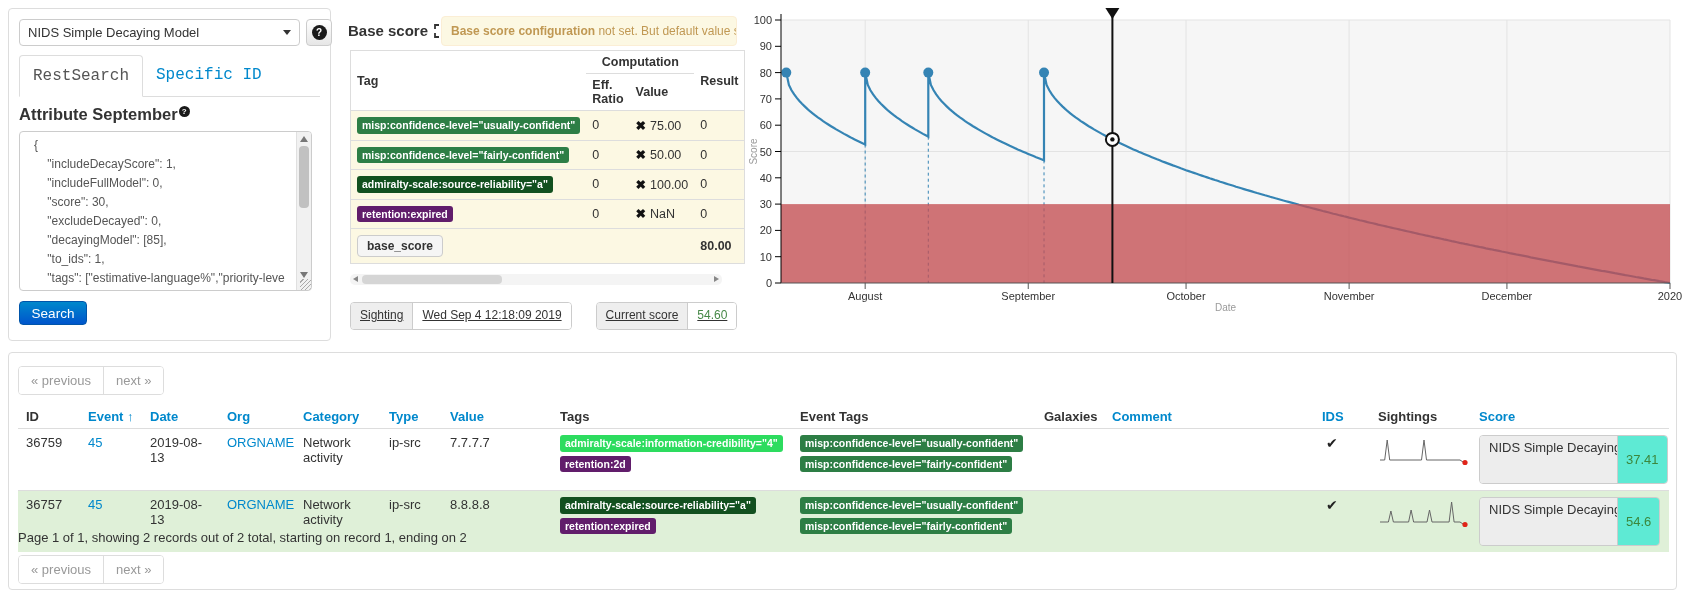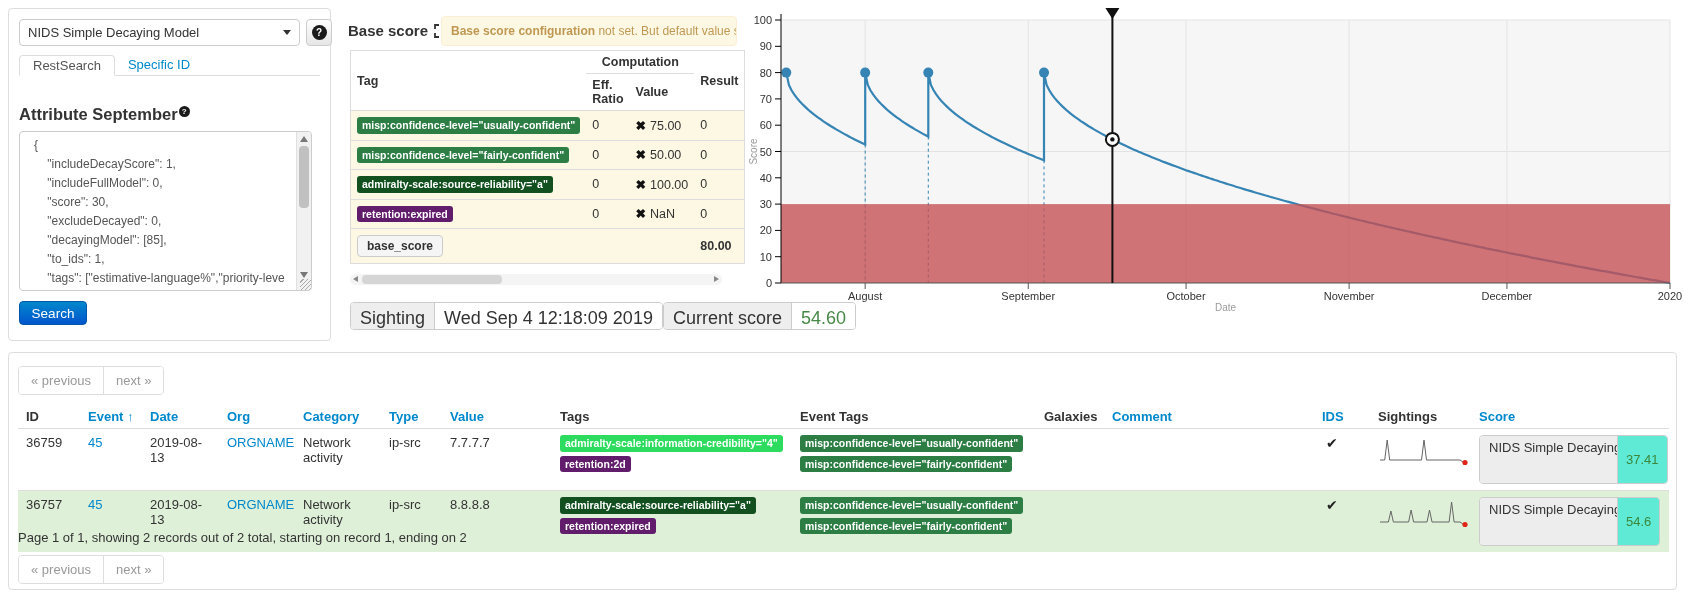--- a/index.html
+++ b/index.html
@@ -15,21 +15,21 @@
   .fake-select { flex:1; height:27px; border:1px solid #ccc; border-radius:4px; background:#fff;
     display:flex; align-items:center; padding:0 8px; cursor:pointer; }
   .fake-select .val { flex:1; font-size:13px; color:#333; white-space:nowrap; overflow:hidden; }
   .caret { width:0; height:0; border-left:4px solid transparent; border-right:4px solid transparent;
     border-top:5px solid #333; }
   .help-btn { width:26px; height:27px; border:1px solid #ccc; border-radius:4px;
     background:linear-gradient(#fff,#e6e6e6); display:flex; align-items:center; justify-content:center; cursor:pointer; }
   .qcircle { display:inline-flex; width:15px; height:15px; border-radius:50%; background:#1a1a1a; color:#fff;
     font-size:10px; font-weight:bold; align-items:center; justify-content:center; }
   .tabs { position:absolute; left:10px; top:46px; width:301px; border-bottom:1px solid #ddd; display:flex; }
-  .tab { padding:2px 13px; font-size:13px; cursor:pointer; }
+  .tab { padding:11px 13px; font-size:16px; cursor:pointer;font-family:Liberation Mono, monospace; }
   .tab.active { background:#fff; color:#555; border:1px solid #ddd; border-bottom:1px solid #fff;
     margin-bottom:-1px; border-radius:4px 4px 0 0; }
   .tab.link { color:#0088cc; }
   .attr-heading { position:absolute; left:10px; top:96px; font-size:16.5px; font-weight:bold; color:#333; }
   .sup-q { display:inline-flex; width:11px; height:11px; border-radius:50%; background:#1a1a1a; color:#fff;
     font-size:8px; font-weight:bold; align-items:center; justify-content:center; vertical-align:super; margin-left:1px; }
   .jsonbox { position:absolute; left:10px; top:122px; width:293px; height:160px;
     border:1px solid #ccc; border-radius:4px; background:#fff; overflow:hidden; }
   .jsonbox pre { position:absolute; left:0; top:0; right:15px; bottom:0; padding:4px 4px 4px 14px;
     font-family:"Liberation Sans", sans-serif; font-size:12px; line-height:19px; color:#555;
@@ -66,21 +66,21 @@
   .mult { font-weight:bold; color:#111; margin-right:4px; }
   .chip { display:inline-block; border:1px solid #ccc; border-radius:4px; background:#f5f5f5;
     font-weight:bold; font-size:12px; color:#333; padding:3px 9px; }
   .total-val { font-weight:bold; }
   .hscroll { position:absolute; left:350px; top:274px; width:372px; height:11px; background:#f4f4f4; border-radius:5px; }
   .hs-left,.hs-right { position:absolute; top:2px; width:0; height:0;
     border-top:3.5px solid transparent; border-bottom:3.5px solid transparent; }
   .hs-left { left:3px; border-right:5px solid #888; }
   .hs-right { right:3px; border-left:5px solid #888; }
   .hs-thumb { position:absolute; left:12px; top:1px; width:140px; height:9px; background:#d5d5d5; border-radius:4px; }
-  .sighting-row { position:absolute; left:350px; top:302px; display:flex; gap:0; font-size:18px; }
+  .sighting-row { position:absolute; left:350px; top:302px; display:flex; gap:24px; font-size:12px;text-decoration:underline; }
   .igroup { display:inline-flex; border:1px solid #ccc; border-radius:4px; overflow:hidden; height:28px; }
   .iaddon { background:#eee; padding:5px 9px; border-right:1px solid #ccc; color:#333; white-space:nowrap; }
   .ifield { background:#fff; padding:5px 9px; white-space:nowrap; }
   .ifield.green { color:#468847; font-weight:normal; }
 
   
   .chart-svg { position:absolute; left:740px; top:8px; }
   .chart-svg text.tick { font-family:"Liberation Sans",sans-serif; font-size:11px; fill:#333; }
   .chart-svg text.axis-label { font-family:"Liberation Sans",sans-serif; font-size:10px; fill:#9a9a9a; }
 

